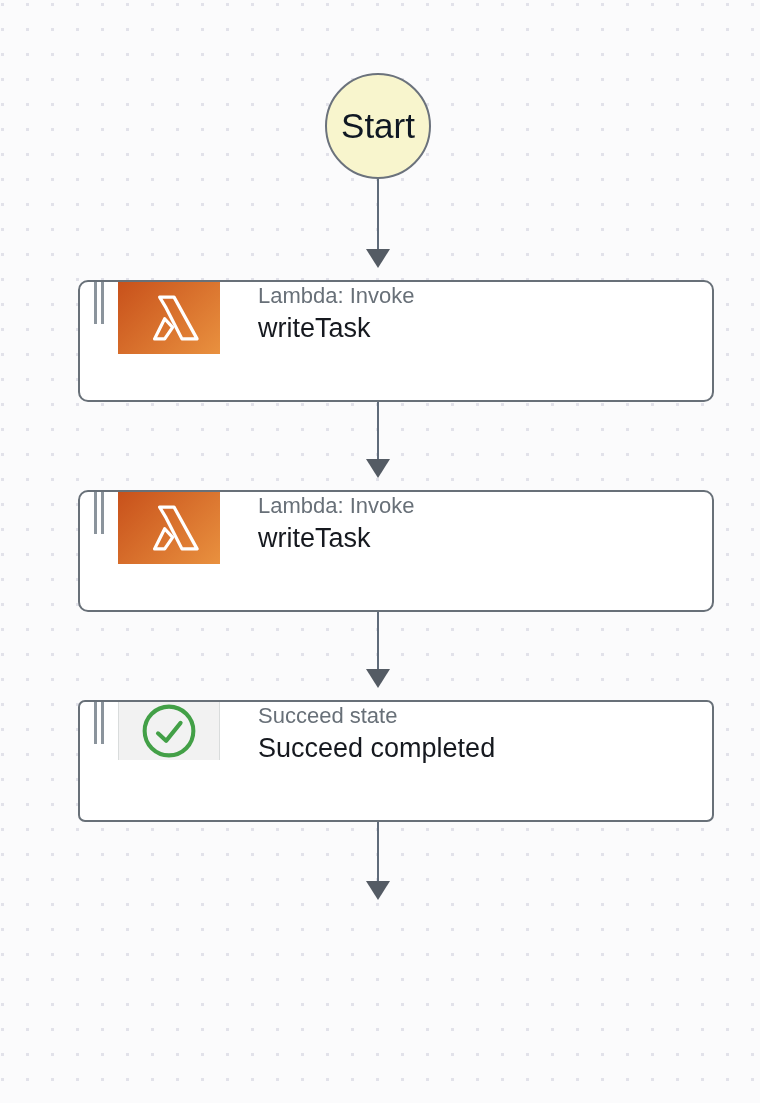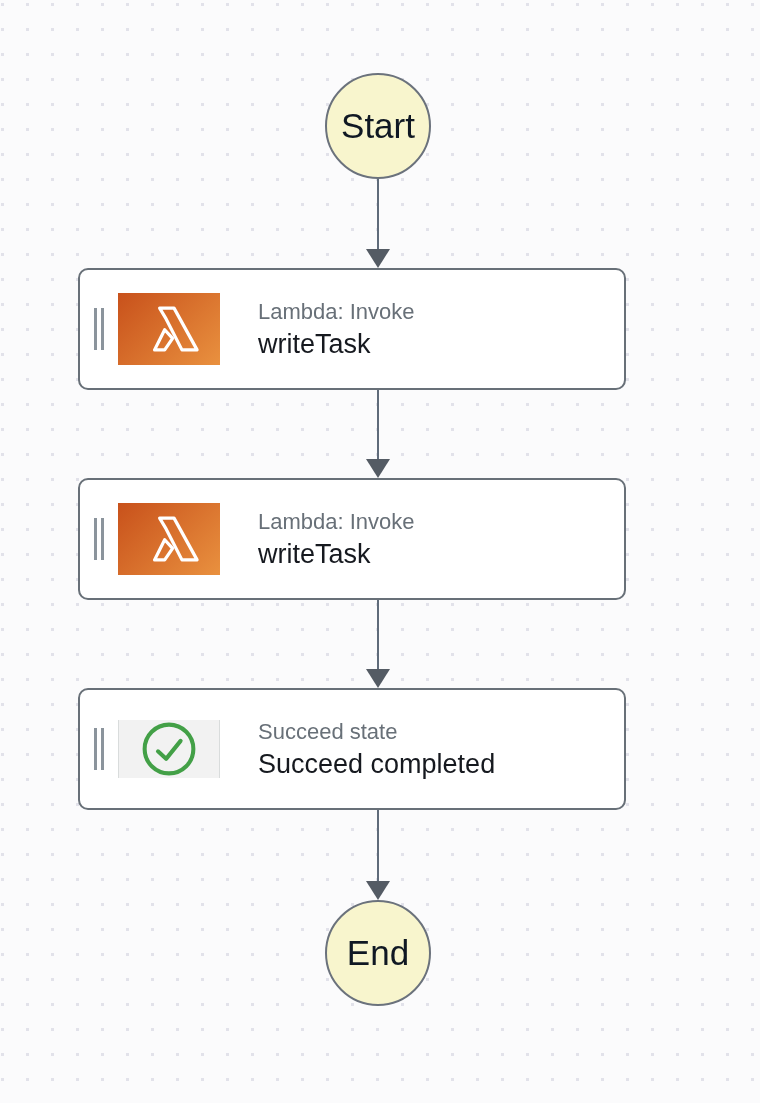--- a/index.html
+++ b/index.html
@@ -45,25 +45,25 @@
     position:absolute;left:366px;width:0;height:0;
     border-left:12px solid transparent;border-right:12px solid transparent;
     border-top:19px solid #545b64;
   }
   .a1 .line{top:179px;height:72px;} .a1 .head{top:249px;}
   .a2 .line{top:390px;height:70px;} .a2 .head{top:459px;}
   .a3 .line{top:600px;height:70px;} .a3 .head{top:669px;}
   .a4 .line{top:810px;height:72px;} .a4 .head{top:881px;}
   
   .node{
-    position:absolute;left:78px;width:548px;height:122px;
+    position:absolute;left:78px;width:636px;height:122px;
     background:var(--node-bg);border:2px solid var(--node-border);
-    border-radius:10px;display:flex;align-items:center;overflow:hidden;z-index:2;
+    border-radius:10px;display:flex;align-items:flex-start;overflow:hidden;z-index:2;margin-top:12px;
   }
-  .n1{top:268px;} .n2{top:478px;} .n3{top:688px;}
+  .n1{top:268px;} .n2{top:478px;} .n3{top:688px;border-radius:7px;}
   .handle{
     width:38px;flex:0 0 38px;display:flex;align-items:center;justify-content:center;
     gap:4px;cursor:grab;
   }
   .handle i{display:block;width:3px;height:42px;background:var(--handle);}
   .icon{
     width:102px;flex:0 0 102px;display:flex;align-items:center;justify-content:center;
   }
   .icon.lambda{background:linear-gradient(135deg,var(--lambda-grad-start),var(--lambda-grad-end));}
   .icon.lambda svg{width:72px;height:72px;}
@@ -150,17 +150,14 @@
         <circle cx="50" cy="50" r="42" stroke-width="7"></circle>
         <path d="M31 54 L45 67 L70 36" stroke-width="7" stroke-linecap="round" stroke-linejoin="round"></path>
       </svg>
     </div>
     <div class="txt">
       <div class="label">Succeed state</div>
       <div class="title">Succeed completed</div>
     </div>
   </div>
 
-  <div class="terminal end">
-    <span>End</span>
-  </div>
 
 </div>
 
 </body></html>

